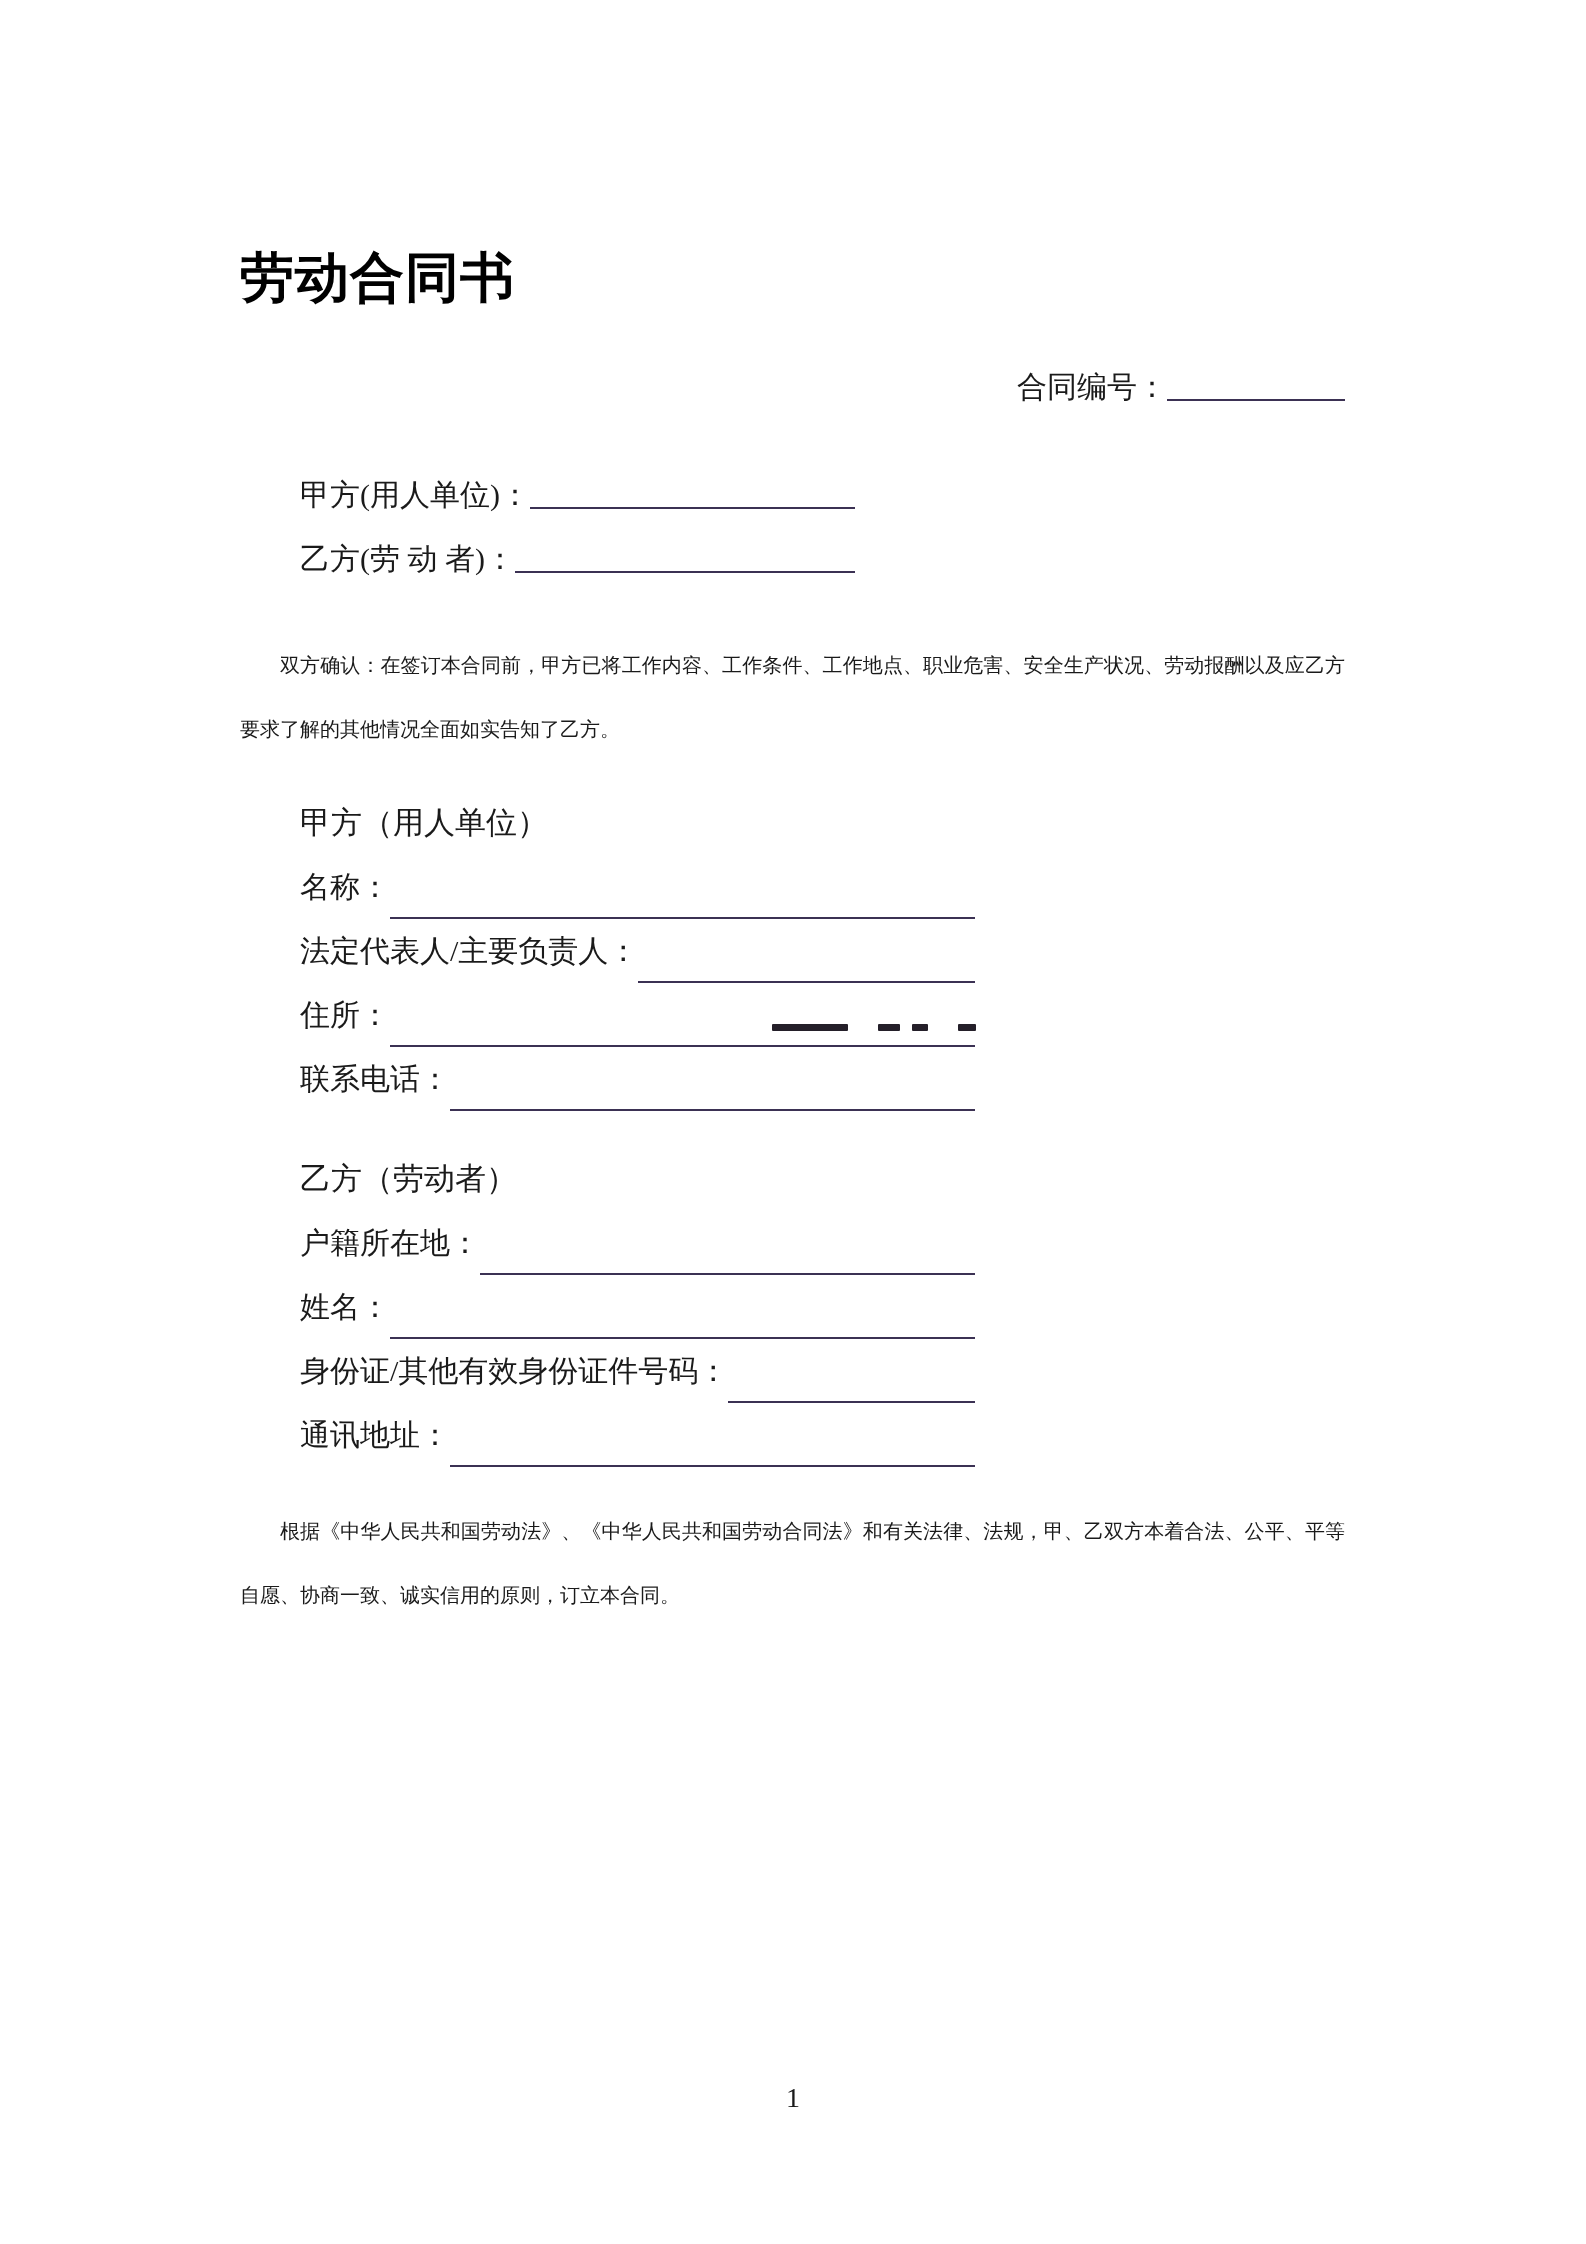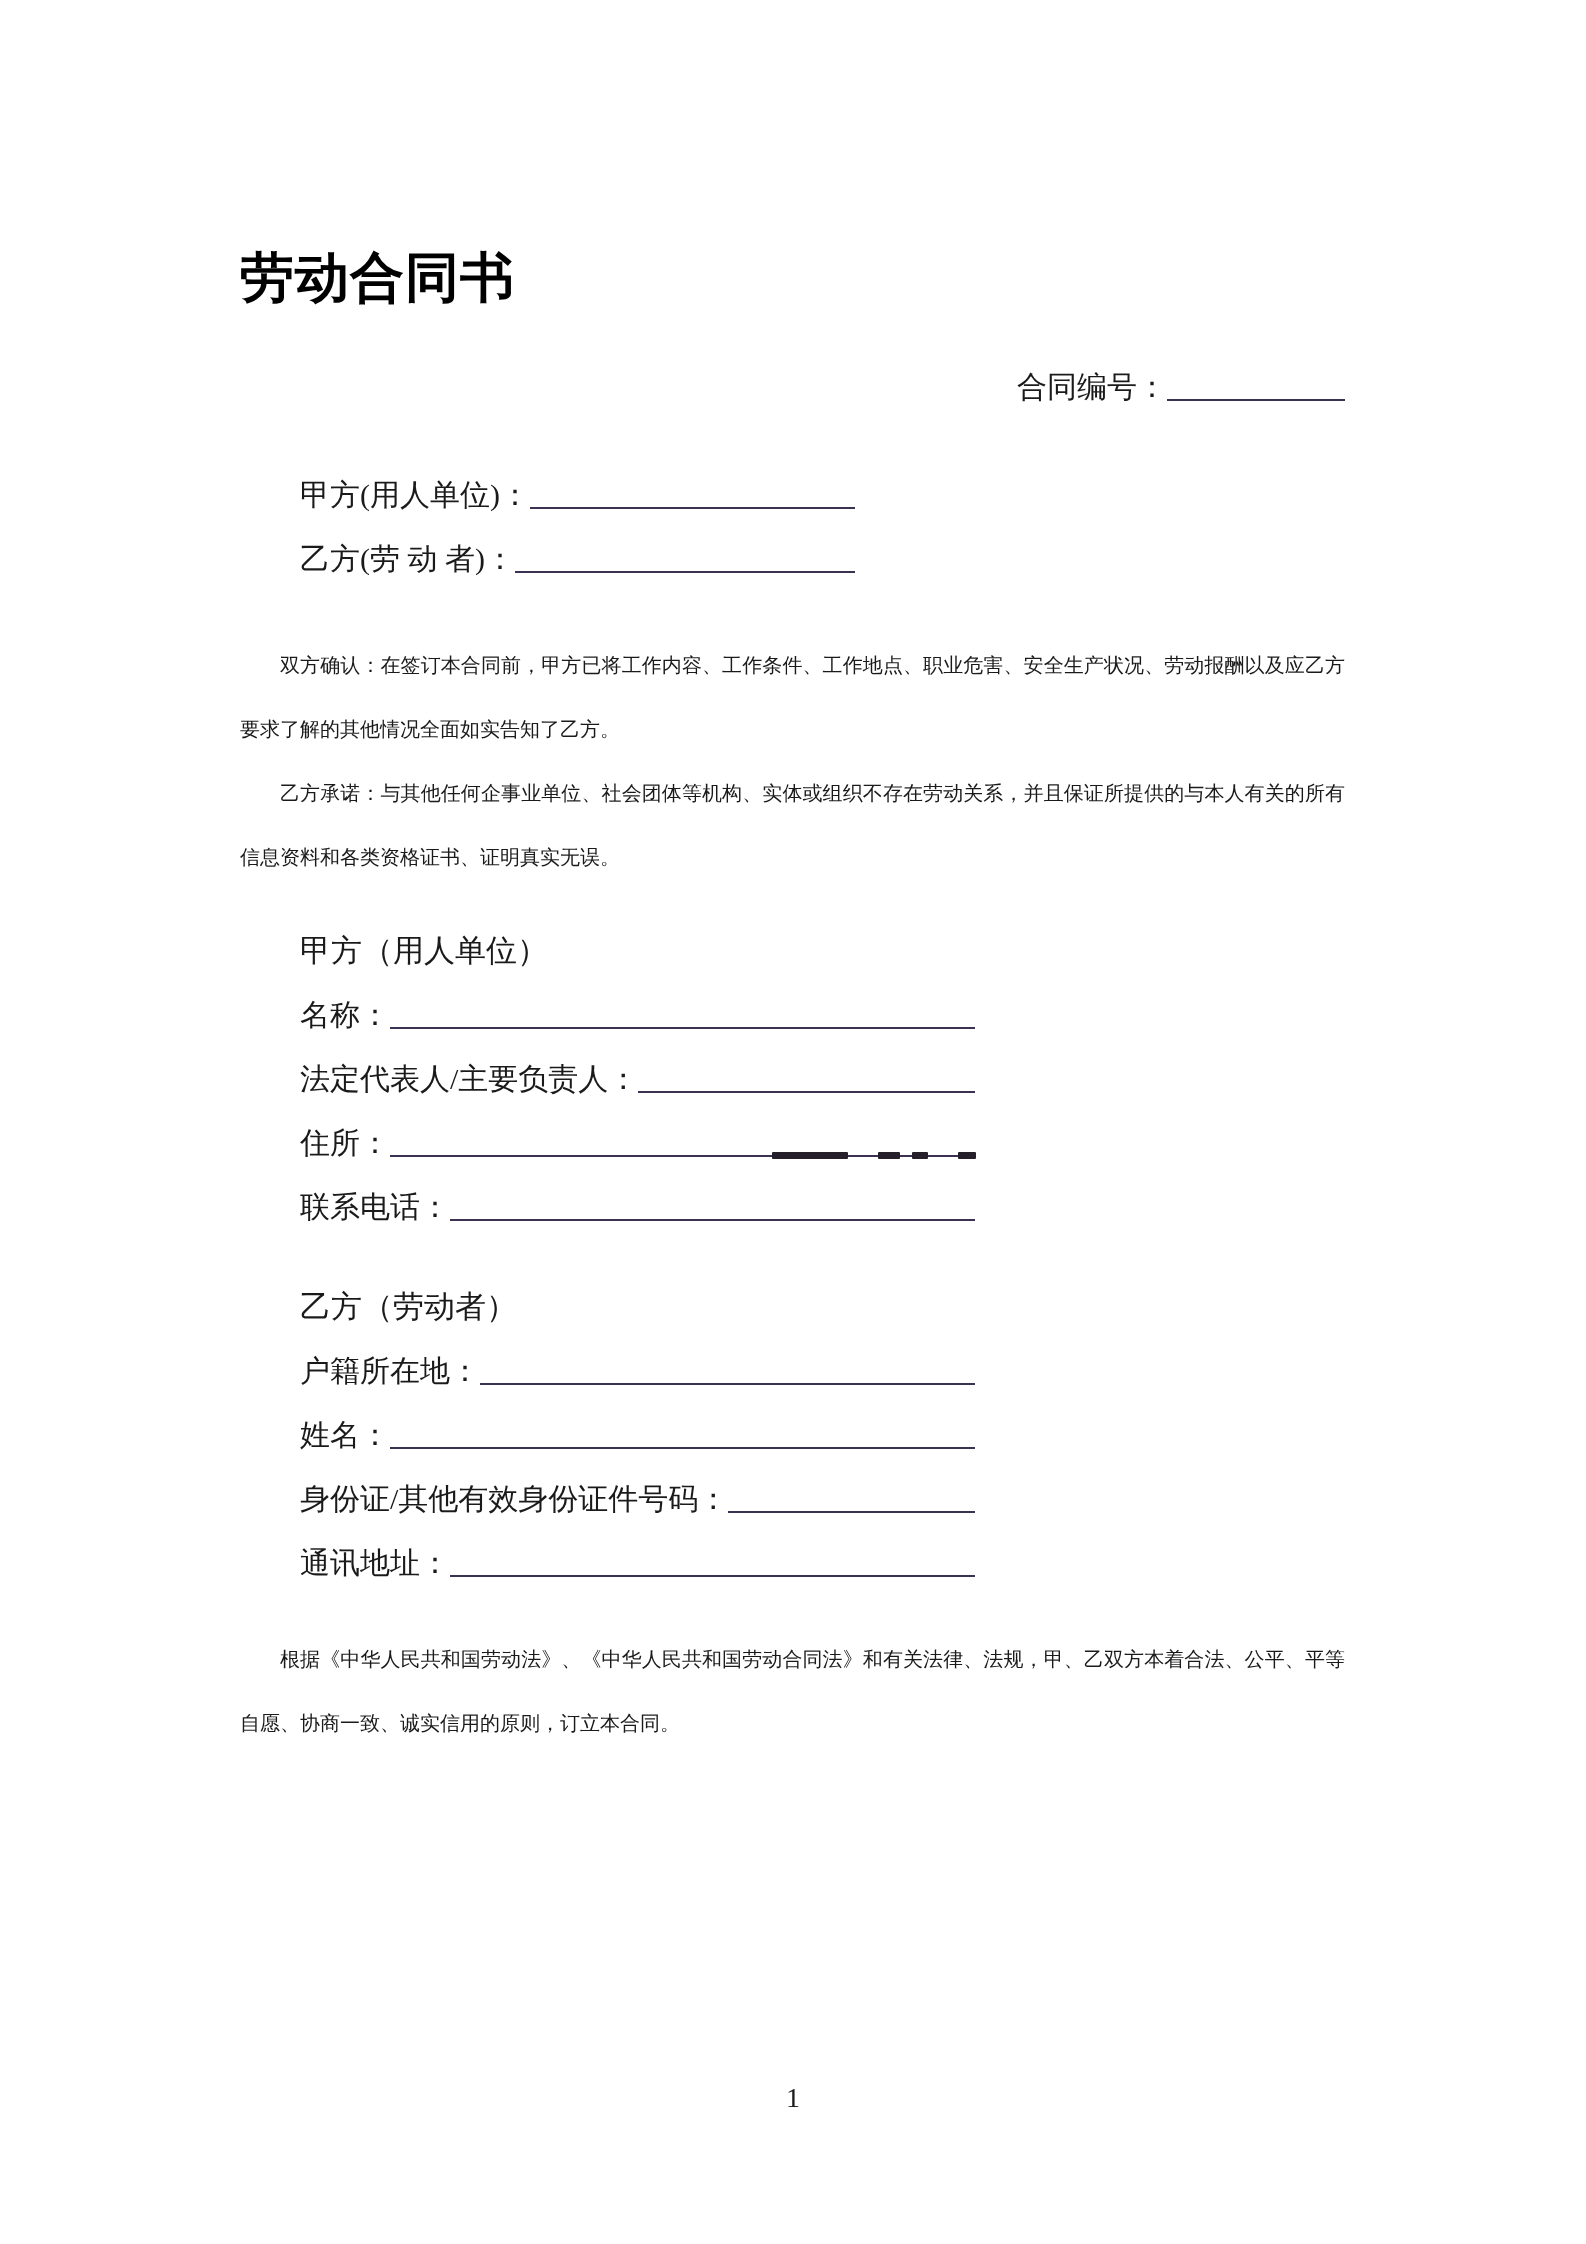--- a/index.html
+++ b/index.html
@@ -82,20 +82,21 @@
     line-height: 64px;
     height: 64px;
     padding-left: 60px;
   }
 
   
   .field-row {
     width: 735px;
     padding-left: 60px;
     position: relative;
+    align-items: flex-end;
   }
 
   
   .ink-smudge {
     position: absolute;
     height: 7px;
     background: #241f29;
     border-radius: 1px;
   }
   .ink-smudge.m1 { left: 532px; top: 41px; width: 76px; }
@@ -135,21 +136,20 @@
       <span class="blank"><span class="blank-value"></span></span>
   </div>
   <div class="row party-top-row">
     <span class="label">乙方(劳 动 者)：</span>
       <span class="blank"><span class="blank-value"></span></span>
   </div>
 
   <div class="spacer-42"></div>
 
   <p class="para">双方确认：在签订本合同前，甲方已将工作内容、工作条件、工作地点、职业危害、安全生产状况、劳动报酬以及应乙方要求了解的其他情况全面如实告知了乙方。</p>
-  <p class="para">乙方承诺：与其他任何企事业单位、社会团体等机构、实体或组织不存在劳动关系，并且保证所提供的与本人有关的所有信息资料和各类资格证书、证明真实无误。</p>
 
   <div class="spacer-30"></div>
 
   <div class="section-heading">甲方（用人单位）</div>
 
   <div class="row field-row">
     <span class="label">名称：</span>
       <span class="blank"><span class="blank-value"></span></span>
   </div>
   <div class="row field-row">

